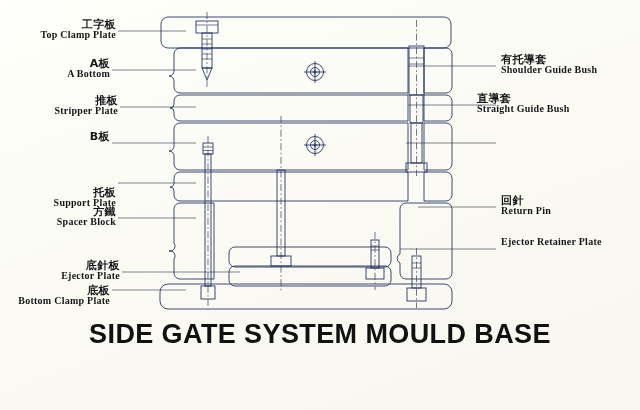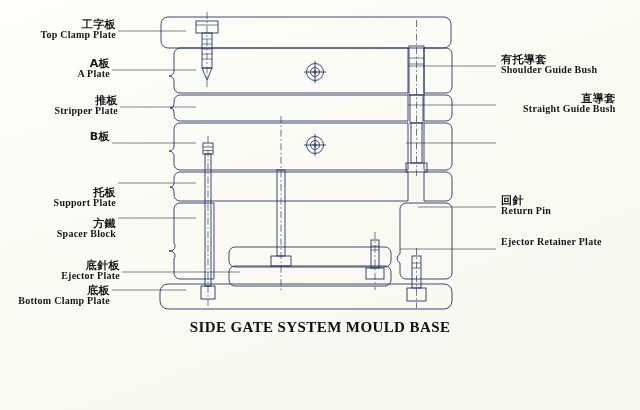--- a/index.html
+++ b/index.html
@@ -19,21 +19,21 @@
            letter-spacing:.4px;white-space:nowrap;}
   .lbl .en{font-family:"Liberation Serif", serif;font-weight:bold;font-size:10px;color:#16161a;
            letter-spacing:.25px;white-space:nowrap;}
   .lbl.r{text-align:right;}
   .lbl.l{text-align:left;}
 
   
   #title{position:absolute;left:0;width:640px;text-align:center;}
   #title .t-cn{font-family:"DejaVu Sans", sans-serif;font-weight:bold;font-size:21px;
                letter-spacing:2.5px;color:#111;}
-  #title .t-en{font-family:Liberation Serif, serif;font-weight:bold;font-size:15px;
+  #title .t-en{font-family:Liberation Sans, sans-serif;font-weight:bold;font-size:27px;
                letter-spacing:.4px;color:#111;margin-top:2px;}
 
   svg{position:absolute;left:0;top:0;}
   .ol{fill:none;stroke:#1a2a5e;stroke-width:.85;}
   .lead{stroke:#5a6676;stroke-width:.8;fill:none;}
   .ctr{stroke:#33415c;stroke-width:.7;fill:none;stroke-dasharray:7 2.5 1.6 2.5;}
   .thin{stroke:#1a2a5e;stroke-width:.6;fill:none;}
 </style>
 </head>
 <body>
@@ -169,58 +169,58 @@
 
   </svg>
 
   <div class="lbl r" style="left:0;top:19px;width:116px;">
     <div class="cn">工字板</div>
     <div class="en">Top Clamp Plate</div>
   </div>
 
   <div class="lbl r" style="left:0;top:58px;width:110px;">
     <div class="cn">A板</div>
-    <div class="en">A Plate</div>
+    <div class="en">A Bottom</div>
   </div>
 
   <div class="lbl r" style="left:0;top:95px;width:118px;">
     <div class="cn">推板</div>
     <div class="en">Stripper Plate</div>
   </div>
 
   <div class="lbl r" style="left:0;top:131px;width:110px;">
     <div class="cn">B板</div>
   </div>
 
   <div class="lbl r" style="left:0;top:171px;width:116px;margin-top:16px;">
     <div class="cn">托板</div>
     <div class="en">Support Plate</div>
   </div>
 
-  <div class="lbl r" style="left:0;top:218px;width:116px;">
+  <div class="lbl r" style="left:0;top:206px;width:116px;">
     <div class="cn">方鐵</div>
     <div class="en">Spacer Block</div>
   </div>
 
   <div class="lbl r" style="left:0;top:260px;width:120px;">
     <div class="cn">底針板</div>
     <div class="en">Ejector Plate</div>
   </div>
 
   <div class="lbl r" style="left:0;top:285px;width:110px;">
     <div class="cn">底板</div>
     <div class="en">Bottom Clamp Plate</div>
   </div>
 
   <div class="lbl l" style="left:501px;top:54px;">
     <div class="cn">有托導套</div>
     <div class="en">Shoulder Guide Bush</div>
   </div>
 
-  <div class="lbl l" style="left:523px;top:93px;text-align:right;">
+  <div class="lbl l" style="left:477px;top:93px;">
     <div class="cn">直導套</div>
     <div class="en">Straight Guide Bush</div>
   </div>
 
 
   <div class="lbl l" style="left:501px;top:195px;">
     <div class="cn">回針</div>
     <div class="en">Return Pin</div>
   </div>
 

